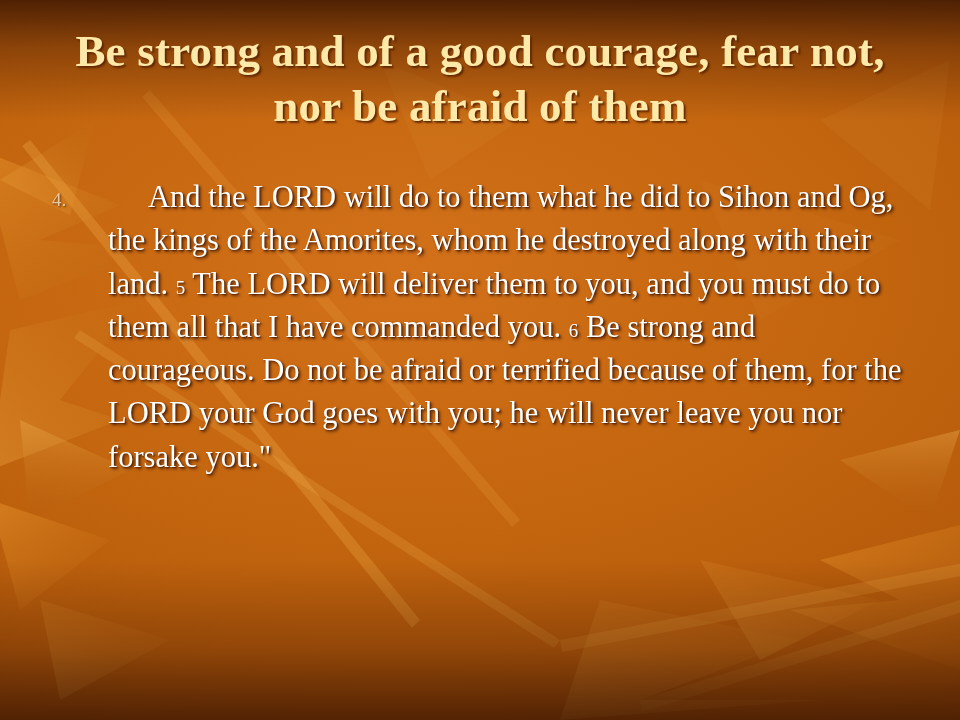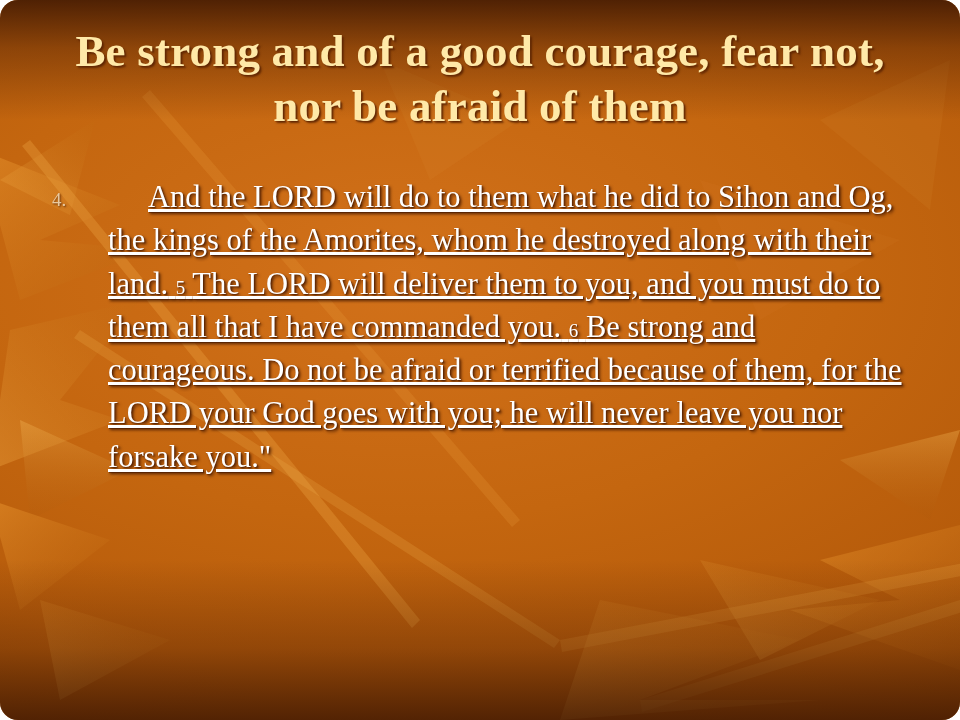--- a/index.html
+++ b/index.html
@@ -12,21 +12,20 @@
     overflow: hidden;
     font-family: "Liberation Serif", serif;
   }
   #slide {
     position: relative;
     width: 960px;
     height: 720px;
     overflow: hidden;
     background:
       radial-gradient(ellipse 120% 90% at 42% 38%, #d2711a 0%, #c4660f 38%, #b75c0b 62%, #a04f08 82%, #8c4406 100%);
-    border-radius: 18px;
   }
   
   #slide::before {
     content: "";
     position: absolute;
     left: 0; right: 0; top: 0; height: 120px;
     background: linear-gradient(to bottom, rgba(60,22,2,0.85) 0%, rgba(80,32,3,0.45) 40%, rgba(120,55,6,0.0) 100%);
     pointer-events: none;
     z-index: 3;
   }
@@ -82,21 +81,20 @@
   }
   .body-text {
     flex: 1 1 auto;
     color: #ffffff;
     font-size: 30.5px;
     line-height: 1.42;
     text-indent: 40px;
     text-shadow:
       2px 2px 3px rgba(70,26,2,0.9),
       1px 1px 1px rgba(90,36,3,0.7);
-    text-decoration: underline;
   }
   .vnum {
     font-size: 19px;
     vertical-align: baseline;
     color: #ffffff;
   }
 </style>
 </head>
 <body>
 

